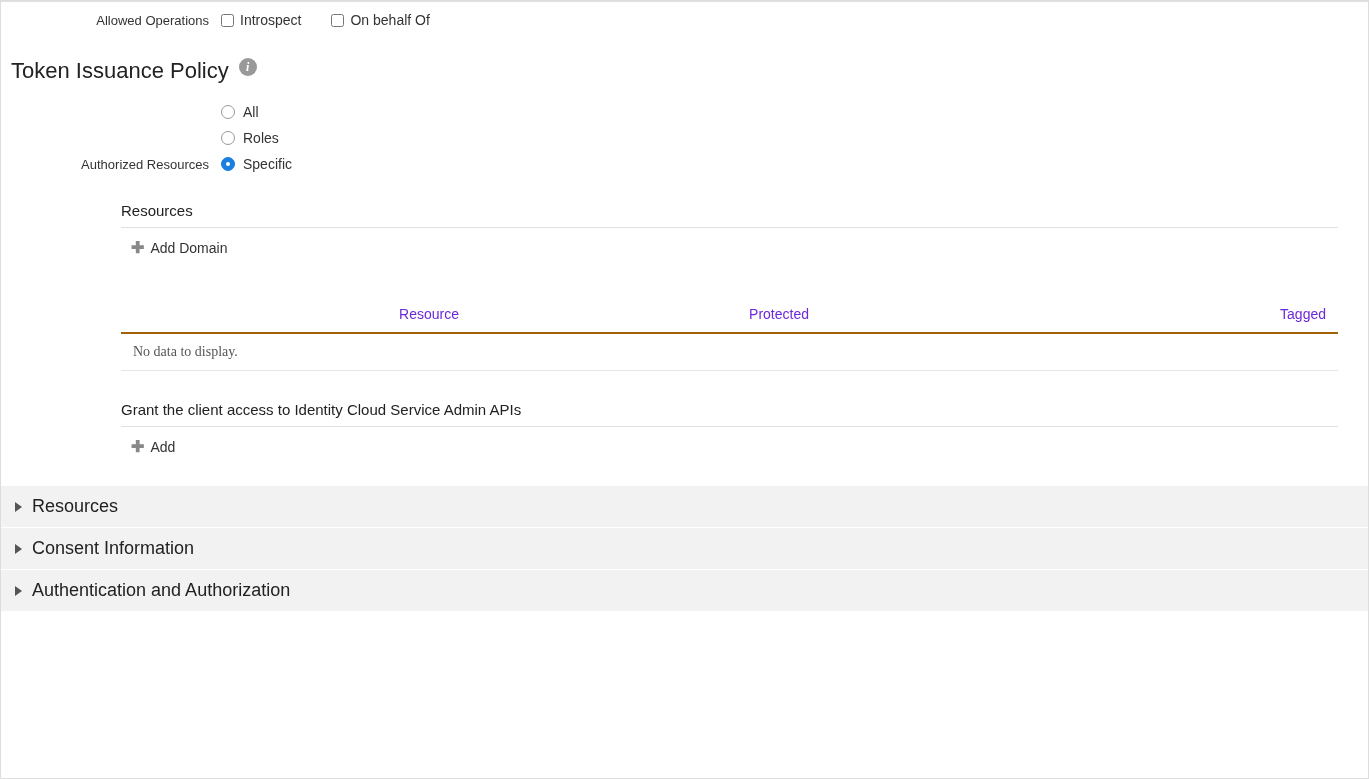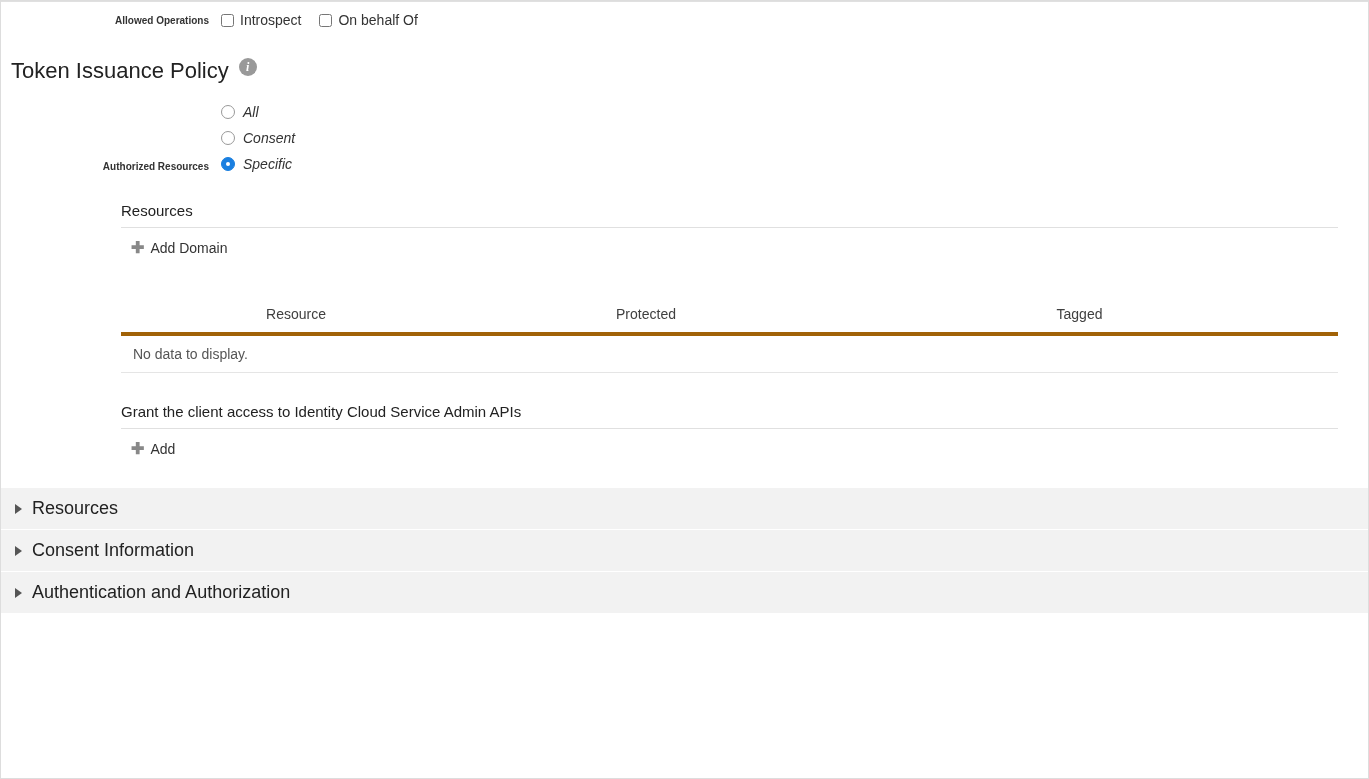--- a/index.html
+++ b/index.html
@@ -19,27 +19,26 @@
 }
 .field-row {
   display: flex;
   align-items: center;
   margin-bottom: 6px;
 }
 .field-label {
   width: 220px;
   text-align: right;
   padding-right: 12px;
-  font-size: 10px;
-  color: #333;
-  font-weight: bold;
+  font-size: 13px;
+  color: #333;
 }
 .checkbox-group {
   display: flex;
-  gap: 18px;
+  gap: 30px;
   align-items: center;
 }
 .checkbox-item {
   display: flex;
   align-items: center;
   gap: 6px;
 }
 .checkbox-item input[type="checkbox"] {
   width: 13px;
   height: 13px;
@@ -69,21 +68,20 @@
 }
 .radio-group {
   display: flex;
   flex-direction: column;
   gap: 10px;
 }
 .radio-item {
   display: flex;
   align-items: center;
   gap: 8px;
-  font-style: italic;
 }
 .radio-outer {
   width: 14px;
   height: 14px;
   border-radius: 50%;
   border: 1px solid #999;
   display: flex;
   align-items: center;
   justify-content: center;
   background: #fff;
@@ -127,39 +125,40 @@
   font-size: 16px;
   font-weight: bold;
   line-height: 1;
 }
 .data-table {
   width: 100%;
   margin-top: 40px;
   border-collapse: collapse;
 }
 .data-table th {
-  text-align: center;
+  text-align: right;
   font-weight: 400;
   font-size: 14px;
-  color: #404040;
+  color: #6d28d9;
   padding: 10px 12px;
-  border-bottom: 4px solid #a16207;
+  border-bottom: 2px solid #a16207;
 }
 .data-table td {
   padding: 10px 12px;
   border-bottom: 1px solid #e5e5e5;
   font-size: 14px;
   color: #333;
 }
 .col-1 { width: 350px; }
 .col-2 { width: 350px; }
 .col-3 { width: auto; }
 .col-x { width: 50px; text-align: center; }
 .no-data td {
   color: #555;
+  font-family: Liberation Serif, serif;
 }
 .remove-x {
   color: #999;
   font-size: 16px;
   cursor: pointer;
   font-weight: 400;
 }
 .accordion {
   margin-top: 30px;
   border-top: 1px solid #fff;
@@ -211,21 +210,21 @@
 
 <div class="field-row" style="align-items:flex-end;">
   <div class="field-label" style="padding-top:0;">Authorized Resources</div>
   <div class="radio-group">
     <div class="radio-item">
       <span class="radio-outer"></span>
       <span>All</span>
     </div>
     <div class="radio-item">
       <span class="radio-outer"></span>
-      <span>Consent</span>
+      <span>Roles</span>
     </div>
     <div class="radio-item">
       <span class="radio-outer selected">
           <span class="radio-inner"></span>
         </span>
       <span>Specific</span>
     </div>
   </div>
 </div>
 

